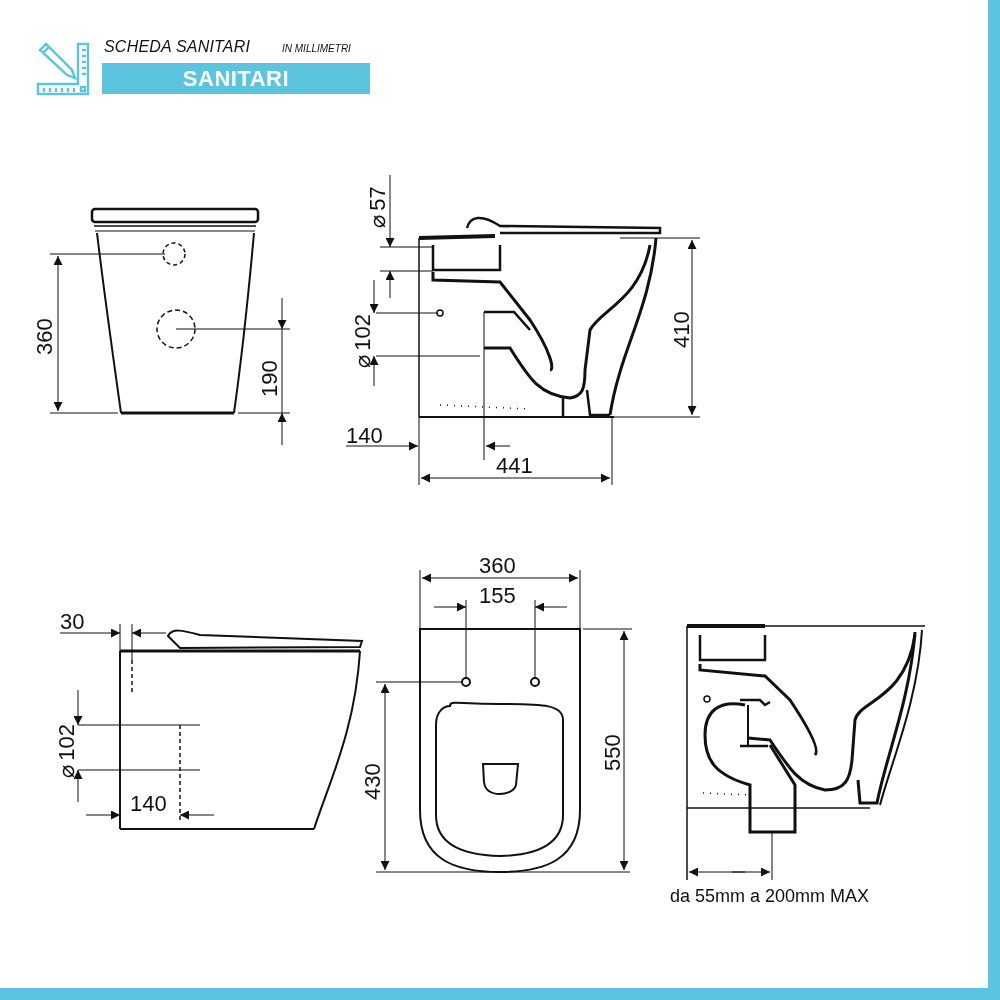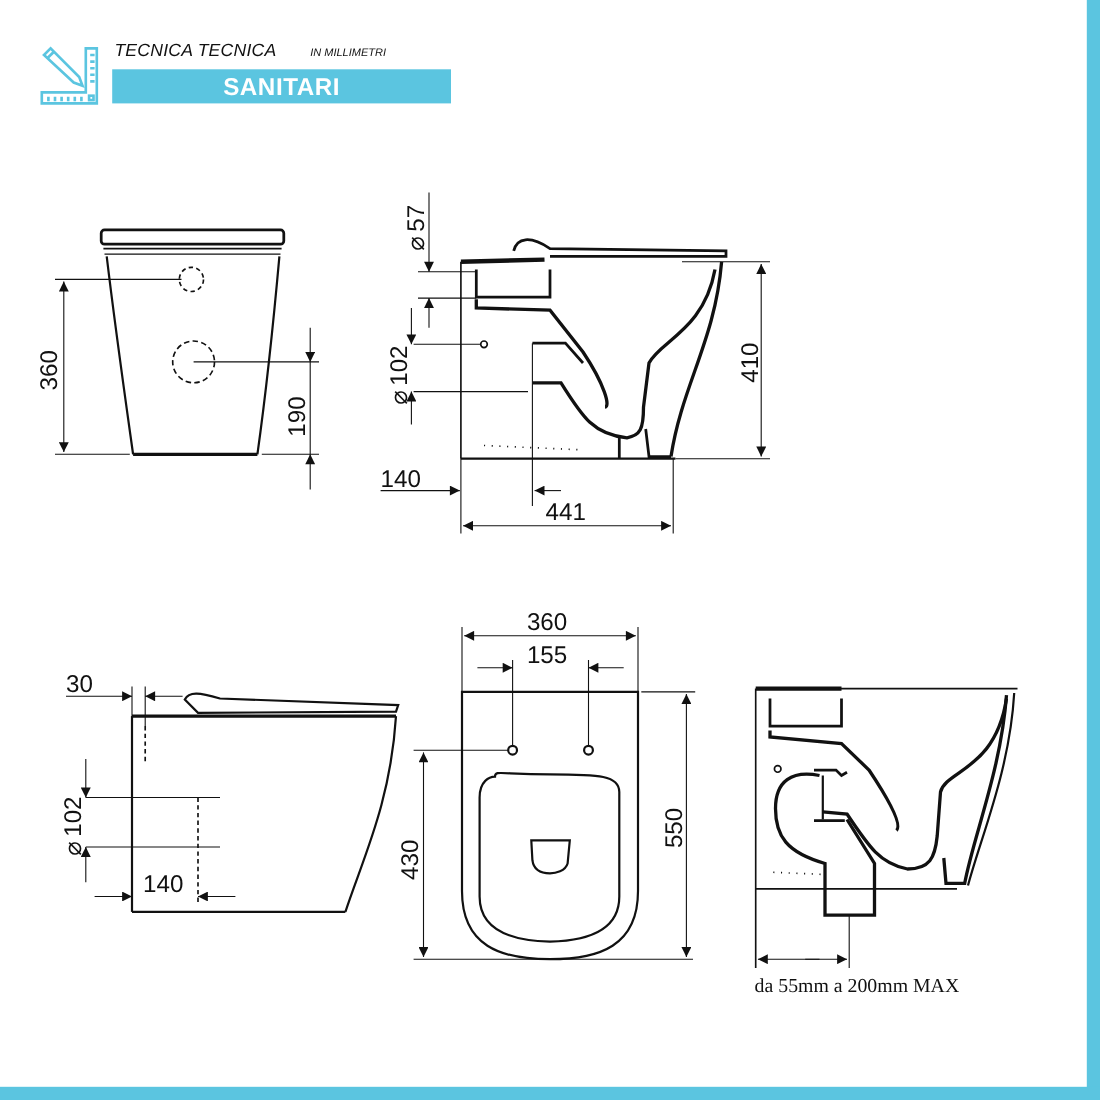--- a/index.html
+++ b/index.html
@@ -2,25 +2,25 @@
 <html><head>
 <meta charset="utf-8">
 <style>
   html, body { margin:0; padding:0; }
   body { width:1000px; height:1000px; position:relative; background:#ffffff; overflow:hidden; font-family:"Liberation Sans", sans-serif; }
   .frame-right { position:absolute; right:0; top:0; width:12px; height:1000px; background:#5bc5e0; }
   .frame-bottom { position:absolute; left:0; bottom:0; width:1000px; height:12px; background:#5bc5e0; }
   .header-icon { position:absolute; left:36px; top:40px; width:58px; height:56px; }
   .header-title { position:absolute; left:104px; top:38px; font-style:italic; font-size:16px; color:#111; letter-spacing:0.2px; }
   .header-sub { position:absolute; left:282px; top:43px; font-style:italic; font-size:10px; color:#111;text-align:right; }
-  .banner { position:absolute; left:102px; top:63px; width:308px; height:31px; background:#5bc5e0; display:flex; align-items:center; justify-content:center; }
+  .banner { position:absolute; left:102px; top:63px; width:268px; height:31px; background:#5bc5e0; display:flex; align-items:center; justify-content:center; }
   .banner span { color:#fff; font-weight:bold; font-size:22px; letter-spacing:0.5px; }
   svg.drawing { position:absolute; left:0; top:0; width:1000px; height:1000px; }
   .dim { font-family:"Liberation Sans", sans-serif; font-size:22px; fill:#111; }
-  .note { position:absolute; left:686px; top:886px; font-family:Liberation Serif, serif; font-size:18px; color:#111; }
+  .note { position:absolute; left:670px; top:886px; font-family:Liberation Sans, sans-serif; font-size:18px; color:#111; }
 </style>
 </head>
 <body>
 
 <div class="frame-right"></div>
 <div class="frame-bottom"></div>
 
 <svg class="header-icon" viewBox="0 0 58 56">
   <g fill="none" stroke="#5bc5e0" stroke-width="2.4">
 
@@ -35,21 +35,21 @@
     <line x1="46" y1="34" x2="50" y2="34"></line>
     <line x1="8" y1="48" x2="8" y2="52"></line>
       <line x1="14" y1="48" x2="14" y2="52"></line>
     <line x1="20" y1="48" x2="20" y2="52"></line>
       <line x1="26" y1="48" x2="26" y2="52"></line>
     <line x1="32" y1="48" x2="32" y2="52"></line>
       <line x1="38" y1="48" x2="38" y2="52"></line>
     <rect x="45" y="47" width="4" height="4"></rect>
   </g>
 </svg>
-<div class="header-title">TECNICA TECNICA</div>
+<div class="header-title">SCHEDA SANITARI</div>
 <div class="header-sub">IN MILLIMETRI</div>
 <div class="banner">
   <span>SANITARI</span>
 </div>
 
 <svg class="drawing" viewBox="0 0 1000 1000">
   <defs>
     <marker id="ar" viewBox="0 0 10 10" refX="10" refY="5" markerWidth="14" markerHeight="9" orient="auto-start-reverse" markerUnits="userSpaceOnUse">
       <path d="M0 0 L10 5 L0 10 Z" fill="#111"></path>
     </marker>

